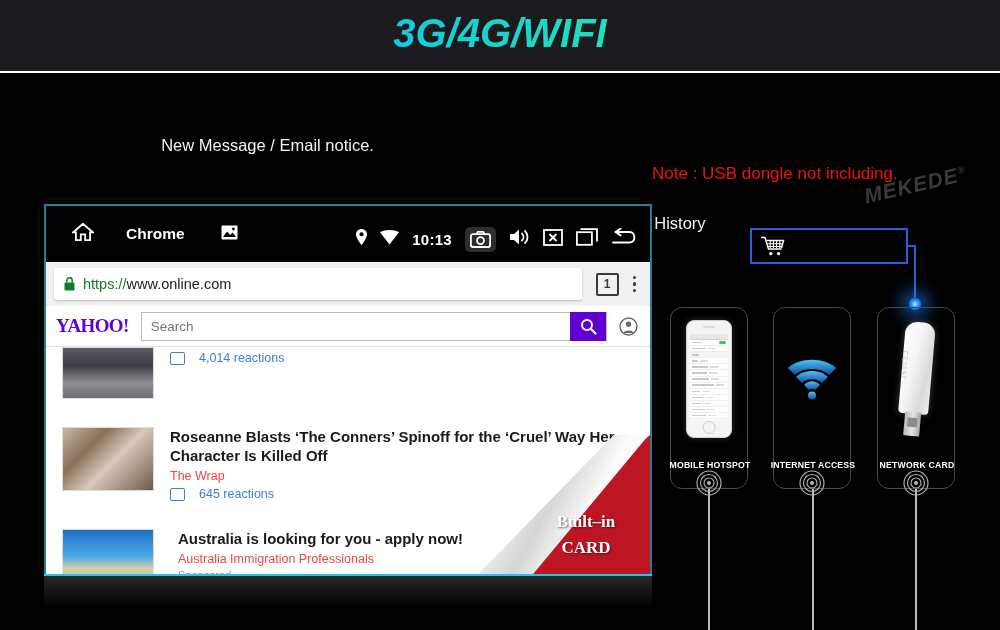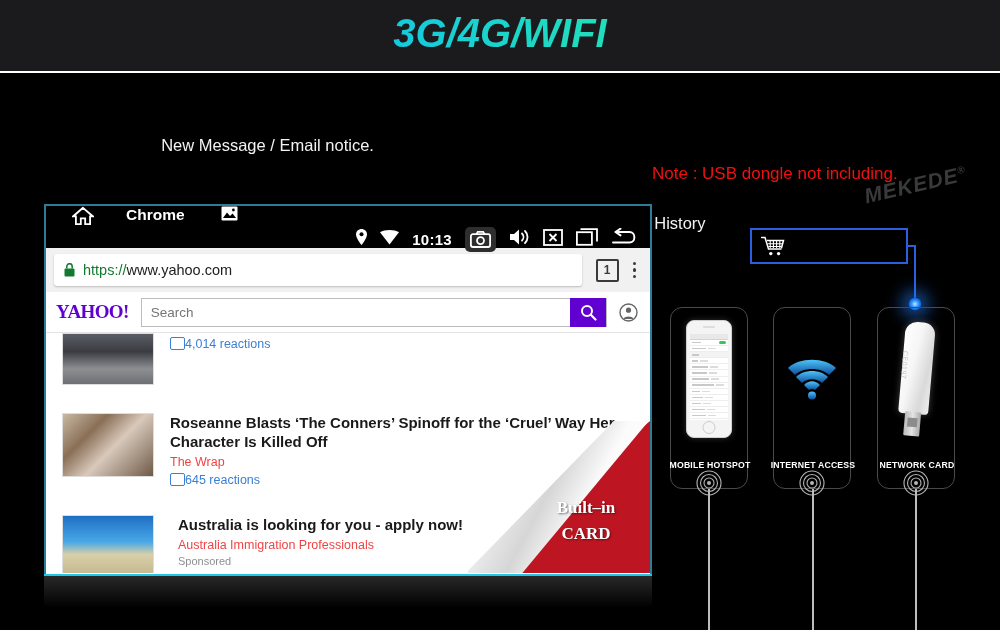--- a/index.html
+++ b/index.html
@@ -23,21 +23,21 @@
 
   
   .watermark{position:absolute;left:862px;top:185px;color:#3a3a3a;font-size:21px;
              font-weight:bold;font-style:italic;letter-spacing:1px;
              transform:rotate(-13deg);transform-origin:left top;white-space:nowrap;}
   .watermark sup{font-size:10px;vertical-align:super;}
 
   
   .device{position:absolute;left:44px;top:204px;width:608px;height:372px;
           border:2px solid #2d7b96;box-sizing:border-box;background:#fff;overflow:hidden;}
-  .statusbar{position:relative;height:42px;background:#000;display:flex;}
+  .statusbar{position:relative;height:56px;background:#000;display:flex;align-items:center;}
   .sb-home{margin-left:26px;}
   .sb-chrome{margin-left:32px;color:#fff;font-size:15.5px;font-weight:bold;}
   .sb-img{margin-left:36px;}
   .sb-right{position:absolute;right:12px;top:0;height:42px;display:flex;align-items:center;}
   .sb-right>*{margin-left:13px;margin-top:24px;}
   .sb-time{color:#fff;font-size:15px;font-weight:bold;letter-spacing:.3px;}
   .sb-cam{background:#2e2e2e;border-radius:5px;padding:4px 5px;display:flex;align-items:center;}
 
   
   .omni-row{height:44px;background:#f1f1f1;display:flex;align-items:center;padding:0 8px;}
@@ -68,21 +68,21 @@
   .feed{position:relative;background:#fff;height:240px;overflow:hidden;}
   .art{display:flex;padding:10px 12px 0 16px;}
   .thumb{width:92px;height:64px;flex:none;margin-right:16px;border:1px solid #ddd;box-sizing:border-box;}
   .t1{background:linear-gradient(180deg,#5a5d64 0%,#3a3c42 35%,#8d8f93 70%,#6d6f74 100%);}
   .t2{background:linear-gradient(135deg,#c9b9a4 0%,#8a6f56 30%,#d8c9bb 55%,#6f5a48 100%);}
   .t3{background:linear-gradient(180deg,#1e6fc4 0%,#49a8e8 42%,#d8cfa8 62%,#c2b48c 100%);}
   .art-body{flex:1;min-width:0;}
   .headline{font-size:15px;font-weight:bold;color:#1a1a1a;line-height:19px;
             font-family:"Liberation Sans",sans-serif;}
   .source{font-size:12.5px;color:#ef4444;margin-top:4px;}
-  .react{font-size:12.5px;color:#3a7fd5;margin-top:4px;display:flex;align-items:flex-start;gap:0;}
+  .react{font-size:12.5px;color:#3a7fd5;margin-top:4px;display:flex;align-items:center;gap:14px;}
   .react .bub{width:13px;height:11px;border:1.6px solid #3a7fd5;border-radius:2px;flex:none;}
   .sponsored{font-size:11px;color:#8e8e8e;margin-top:3px;}
 
   
   .art-part{display:flex;padding:0 12px 0 16px;height:52px;overflow:hidden;}
   .art-part .thumb{height:52px;margin-top:0;}
 
   
   .curl{position:absolute;right:0;bottom:0;width:182px;height:152px;overflow:hidden;}
   .curl-red{position:absolute;right:0;bottom:0;width:182px;height:152px;
@@ -233,21 +233,21 @@
   </div>
 
   <div class="omni-row">
     <div class="omnibox">
       <span class="lockic">
         <svg width="11" height="14" viewBox="0 0 11 14">
             <rect x="0.5" y="5.5" width="10" height="8" rx="1" fill="#127a2e"></rect>
             <path d="M2.8 5.5 L2.8 3.6 C2.8 1.9 4 0.7 5.5 0.7 C7 0.7 8.2 1.9 8.2 3.6 L8.2 5.5" fill="none" stroke="#127a2e" stroke-width="1.5"></path>
           </svg>
       </span>
-      <span class="url"><span class="scheme">https://</span><span>www.yahoo.com</span></span>
+      <span class="url"><span class="scheme">https://</span><span>www.online.com</span></span>
     </div>
     <div class="tabcount">1</div>
     <div class="kebab">
         <i></i>
         <i></i>
         <i></i>
       </div>
   </div>
 
   <div class="yahoo-bar">

